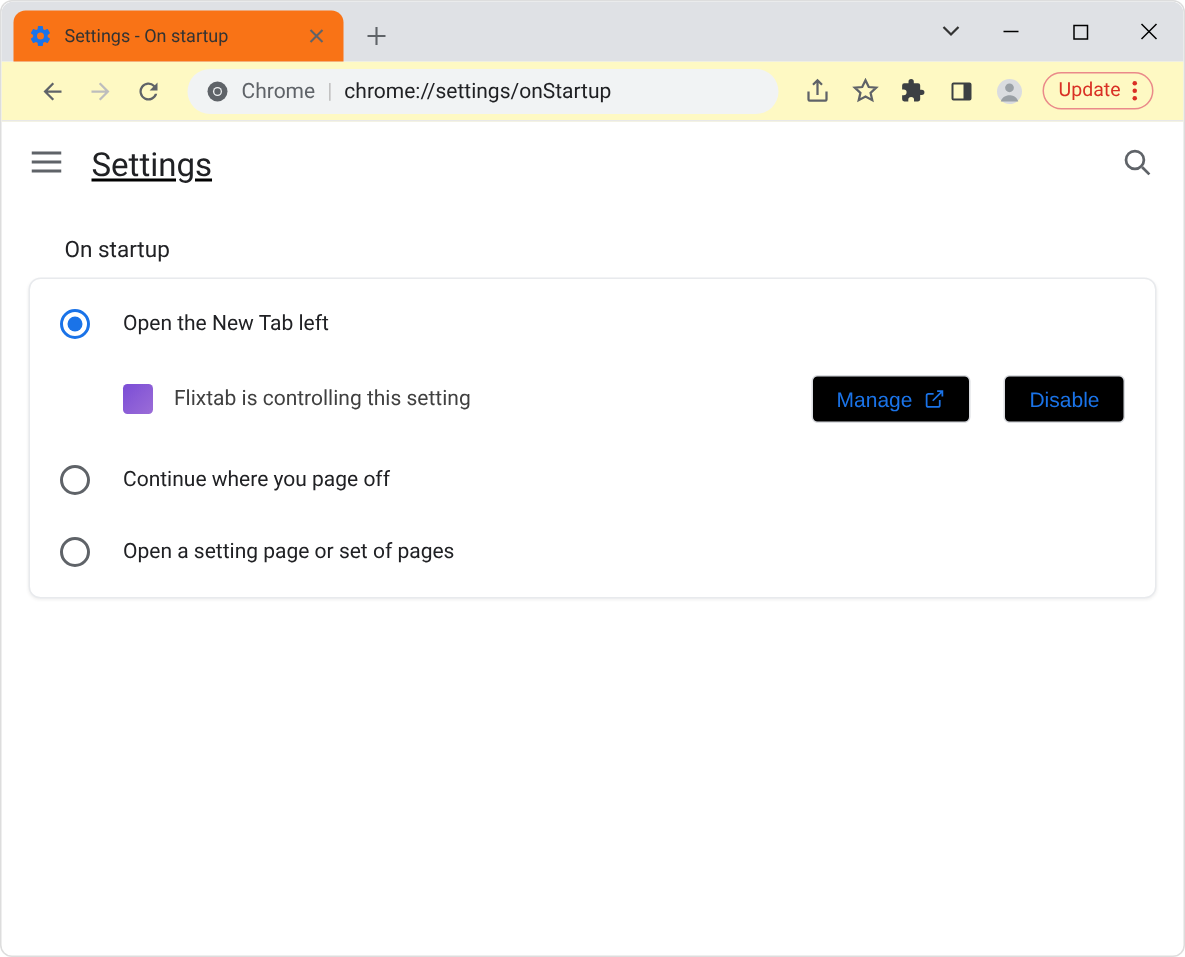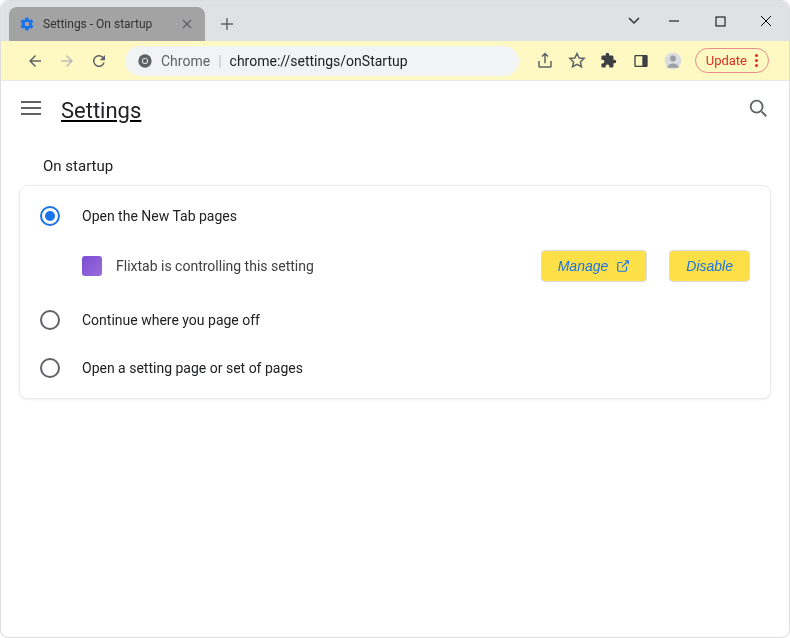--- a/index.html
+++ b/index.html
@@ -1,20 +1,20 @@
 <!DOCTYPE html>
 <html><head>
 <meta charset="utf-8">
 <style>
   * { box-sizing: border-box; margin: 0; padding: 0; }
   body { font-family: 'Segoe UI', Roboto, Arial, sans-serif; background: #fff; width: 790px; height: 638px; overflow: hidden; border-radius: 8px; border: 1px solid #ddd; }
   
   
   .titlebar { height: 40px; background: #dfe1e5; display: flex; align-items: flex-end; position: relative; border-radius: 8px 8px 0 0; }
-  .tab { background: #a3a3a3; height: 34px; margin-left: 8px; border-radius: 8px 8px 0 0; display: flex; align-items: center; padding: 0 10px; width: 196px; gap: 8px; }
+  .tab { background: #f97316; height: 34px; margin-left: 8px; border-radius: 8px 8px 0 0; display: flex; align-items: center; padding: 0 10px; width: 220px; gap: 8px; }
   .tab-favicon { width: 16px; height: 16px; display: flex; align-items: center; justify-content: center; }
   .tab-title { font-size: 12px; color: #333; flex: 1; white-space: nowrap; overflow: hidden; }
   .tab-close { width: 16px; height: 16px; display: flex; align-items: center; justify-content: center; color: #5f6368; cursor: pointer; }
   .newtab { width: 28px; height: 28px; margin-left: 8px; margin-bottom: 3px; display: flex; align-items: center; justify-content: center; color: #5f6368; cursor: pointer; }
   .window-controls { position: absolute; right: 0; top: 0; height: 40px; display: flex; align-items: center; }
   .wc-btn { width: 46px; height: 40px; display: flex; align-items: center; justify-content: center; color: #000; cursor: pointer; }
   .wc-dropdown { width: 34px; }
   
   
   .toolbar { height: 40px; background: #fef9c3; display: flex; align-items: center; padding: 0 20px; gap: 4px; border-bottom: 1px solid #e8e8e8; }
@@ -41,21 +41,21 @@
   .section-title { font-size: 15px; color: #202124; padding: 18px 20px 10px 24px; }
   .card { background: #fff; border: 1px solid #e8eaed; border-radius: 8px; box-shadow: 0 1px 2px rgba(60,64,67,.08); padding: 6px 0; }
   .radio-row { display: flex; align-items: center; padding: 14px 20px; gap: 22px; cursor: pointer; }
   .radio { width: 20px; height: 20px; border-radius: 50%; border: 2px solid #5f6368; display: flex; align-items: center; justify-content: center; flex-shrink: 0; }
   .radio.selected { border-color: #1a73e8; }
   .radio.selected::after { content: ''; width: 10px; height: 10px; border-radius: 50%; background: #1a73e8; }
   .radio-label { font-size: 14px; color: #202124; }
   .ext-row { display: flex; align-items: center; padding: 10px 20px 14px 62px; gap: 14px; }
   .ext-icon { width: 20px; height: 20px; background: linear-gradient(135deg, #7b4dd6, #9b6dd7); border-radius: 3px; flex-shrink: 0; }
   .ext-text { font-size: 14px; color: #404040; flex: 1; }
-  .action-btn { border: 1px solid #dadce0; background: #fde047; color: #1a73e8; font-size: 14px; padding: 7px 16px; border-radius: 4px; cursor: pointer; display: flex; align-items: center; gap: 8px; font-style: italic; }
+  .action-btn { border: 1px solid #dadce0; background: #000000; color: #1a73e8; font-size: 14px; padding: 7px 16px; border-radius: 4px; cursor: pointer; display: flex; align-items: center; gap: 8px; }
   .action-btn + .action-btn { margin-left: 8px; }
 </style>
 </head>
 <body>
 
 <div class="titlebar">
   <div class="tab">
     <span class="tab-favicon">
       <svg width="16" height="16" viewBox="0 0 24 24" fill="#1a73e8">
           <path d="M19.14,12.94a7.07,7.07,0,0,0,.05-.94,7.07,7.07,0,0,0-.05-.94l2.11-1.65a.5.5,0,0,0,.12-.64l-2-3.46a.5.5,0,0,0-.61-.22l-2.49,1a7,7,0,0,0-1.62-.94L14.4,2.5a.5.5,0,0,0-.5-.42h-4a.5.5,0,0,0-.5.42L9.14,5.15a7,7,0,0,0-1.62.94l-2.49-1a.5.5,0,0,0-.61.22l-2,3.46a.5.5,0,0,0,.12.64L4.65,11.06a7.07,7.07,0,0,0-.05.94,7.07,7.07,0,0,0,.05.94L2.54,14.59a.5.5,0,0,0-.12.64l2,3.46a.5.5,0,0,0,.61.22l2.49-1a7,7,0,0,0,1.62.94l.26,2.65a.5.5,0,0,0,.5.42h4a.5.5,0,0,0,.5-.42l.26-2.65a7,7,0,0,0,1.62-.94l2.49,1a.5.5,0,0,0,.61-.22l2-3.46a.5.5,0,0,0-.12-.64ZM12,15.5A3.5,3.5,0,1,1,15.5,12,3.5,3.5,0,0,1,12,15.5Z"></path>
@@ -177,21 +177,21 @@
       </svg>
   </div>
 </div>
 
 <div class="content">
   <div class="section-title">On startup</div>
   <div class="card">
 
     <div class="radio-row">
       <div class="radio selected"></div>
-      <div class="radio-label">Open the New Tab pages</div>
+      <div class="radio-label">Open the New Tab left</div>
     </div>
 
     <div class="ext-row">
       <div class="ext-icon"></div>
       <div class="ext-text">Flixtab is controlling this setting</div>
       <button class="action-btn">
         <span>Manage</span>
         <svg width="14" height="14" viewBox="0 0 24 24" fill="none" stroke="#1a73e8" stroke-width="2">
             <path d="M18 13v6a2 2 0 01-2 2H5a2 2 0 01-2-2V8a2 2 0 012-2h6M15 3h6v6M10 14L21 3"></path>
           </svg>

